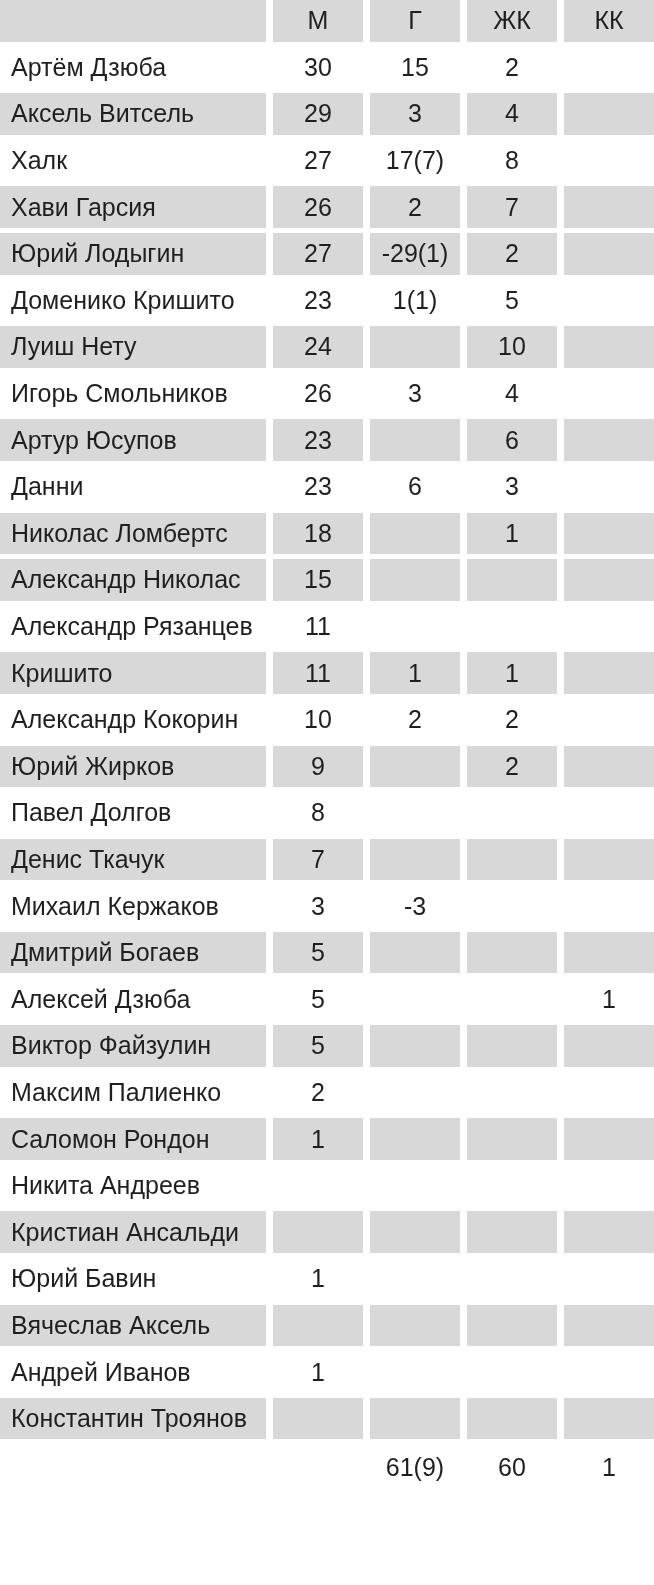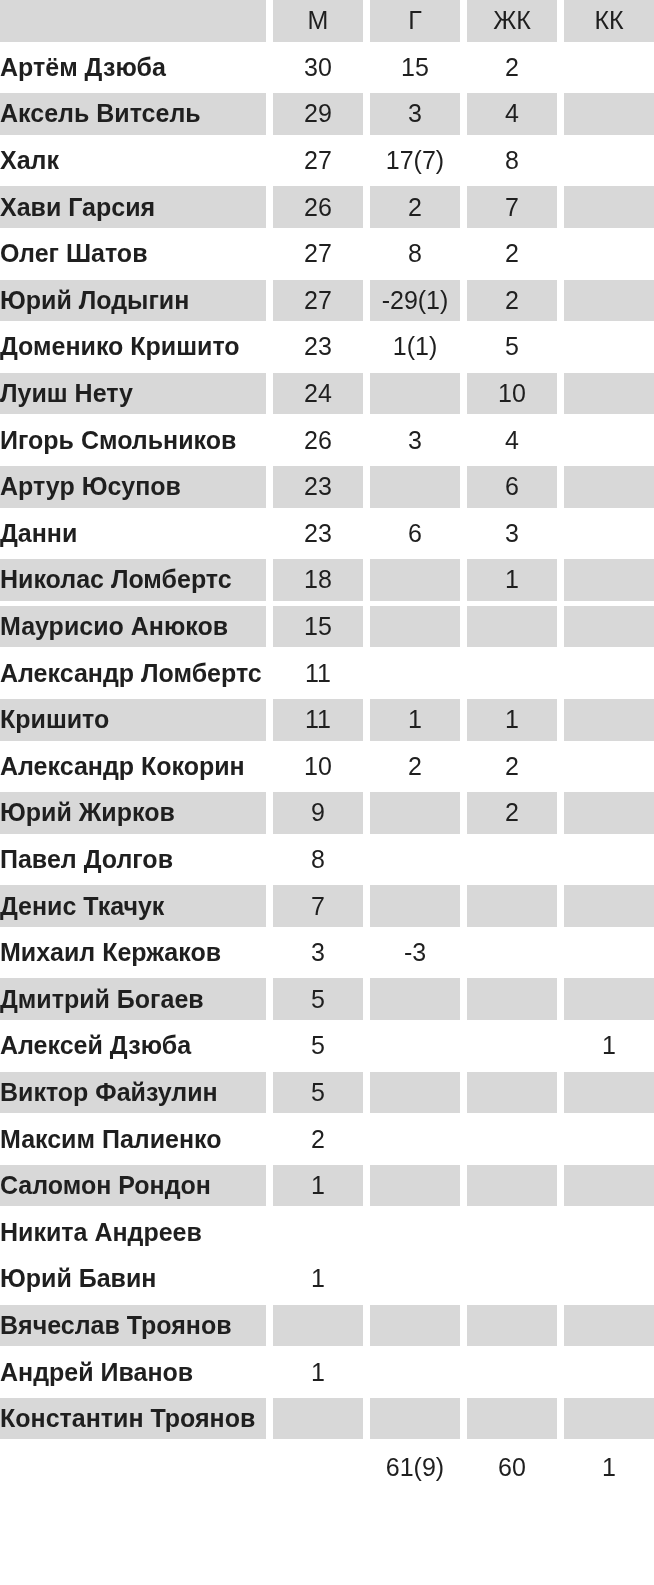--- a/index.html
+++ b/index.html
@@ -30,21 +30,21 @@
     white-space: nowrap;
     overflow: hidden;
   }
   
   .stats th + th, .stats td + td {
     border-left: 7px solid #ffffff;
   }
   
   .stats th.name, .stats td.name {
     text-align: left;
-    font-weight: bold;
+    padding-left: 11px;
   }
   
   .stats thead th, .stats tr.shade td {
     background: #d8d8d8;
   }
   .stats tr:last-child td {
     border-bottom: none;
     text-align: center;
   }
 </style>
@@ -90,27 +90,20 @@
         <td>8</td>
         <td></td>
       </tr>
       <tr class="shade">
         <td class="name">Хави Гарсия</td>
         <td>26</td>
         <td>2</td>
         <td>7</td>
         <td></td>
       </tr>
-      <tr>
-        <td class="name">Олег Шатов</td>
-        <td>27</td>
-        <td>8</td>
-        <td>2</td>
-        <td></td>
-      </tr>
       <tr class="shade">
         <td class="name">Юрий Лодыгин</td>
         <td>27</td>
         <td>-29(1)</td>
         <td>2</td>
         <td></td>
       </tr>
       <tr>
         <td class="name">Доменико Кришито</td>
         <td>23</td>
@@ -147,28 +140,28 @@
         <td></td>
       </tr>
       <tr class="shade">
         <td class="name">Николас Ломбертс</td>
         <td>18</td>
         <td></td>
         <td>1</td>
         <td></td>
       </tr>
       <tr class="shade">
-        <td class="name">Маурисио Анюков</td>
+        <td class="name">Александр Николас</td>
         <td>15</td>
         <td></td>
         <td></td>
         <td></td>
       </tr>
       <tr>
-        <td class="name">Александр Ломбертс</td>
+        <td class="name">Александр Рязанцев</td>
         <td>11</td>
         <td></td>
         <td></td>
         <td></td>
       </tr>
       <tr class="shade">
         <td class="name">Кришито</td>
         <td>11</td>
         <td>1</td>
         <td>1</td>
@@ -244,29 +237,36 @@
         <td></td>
         <td></td>
       </tr>
       <tr>
         <td class="name">Никита Андреев</td>
         <td></td>
         <td></td>
         <td></td>
         <td></td>
       </tr>
+      <tr class="shade">
+        <td class="name">Кристиан Ансальди</td>
+        <td></td>
+        <td></td>
+        <td></td>
+        <td></td>
+      </tr>
       <tr>
         <td class="name">Юрий Бавин</td>
         <td>1</td>
         <td></td>
         <td></td>
         <td></td>
       </tr>
       <tr class="shade">
-        <td class="name">Вячеслав Троянов</td>
+        <td class="name">Вячеслав Аксель</td>
         <td></td>
         <td></td>
         <td></td>
         <td></td>
       </tr>
       <tr>
         <td class="name">Андрей Иванов</td>
         <td>1</td>
         <td></td>
         <td></td>

